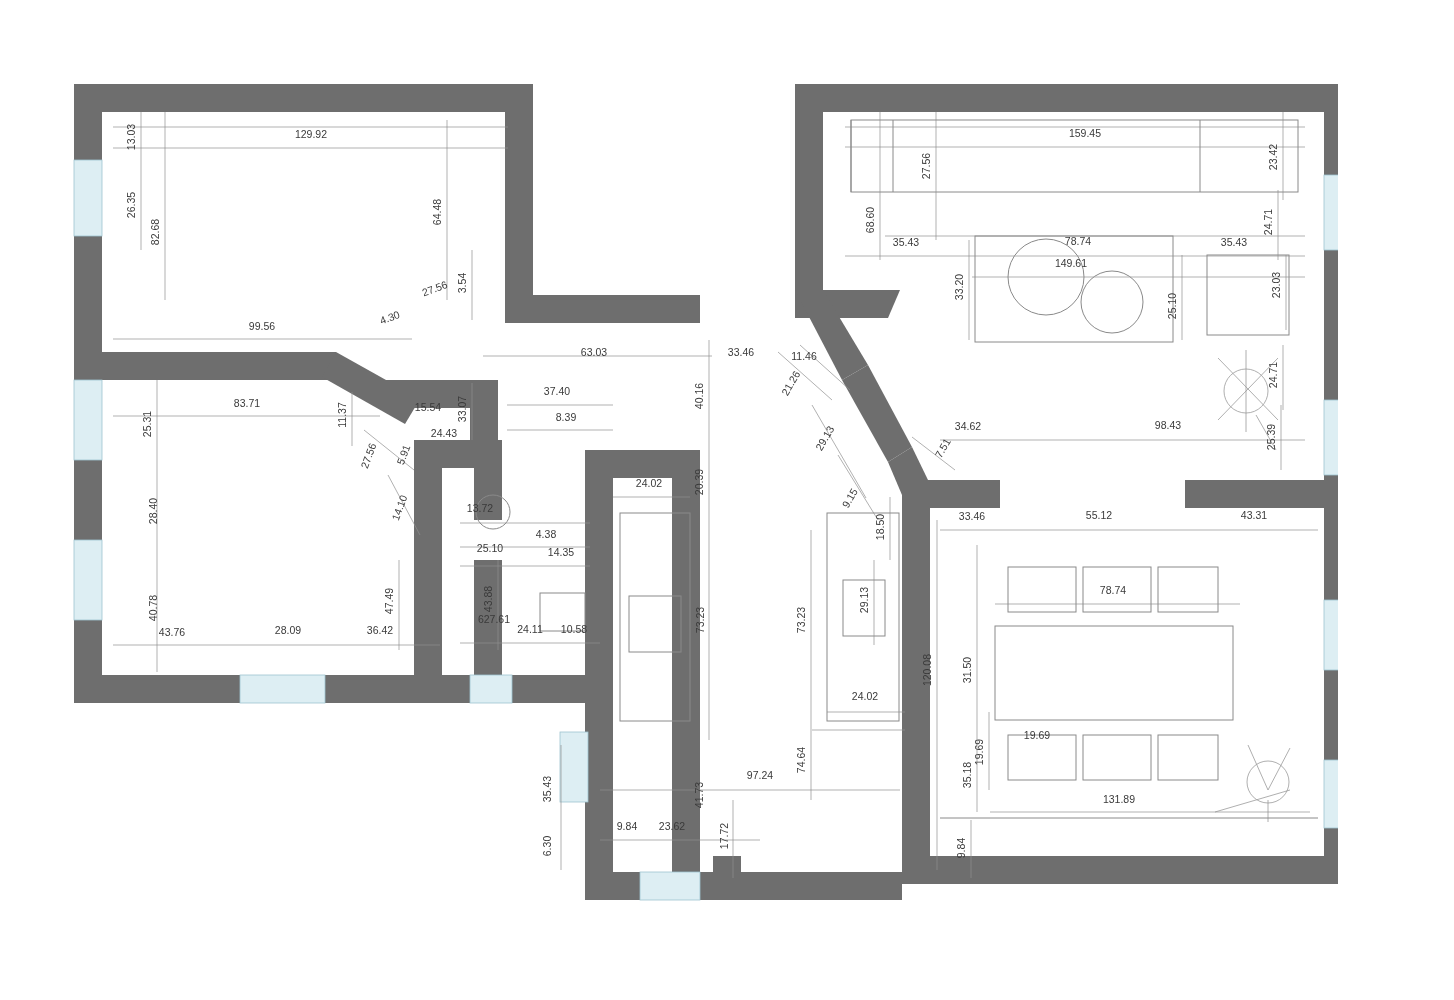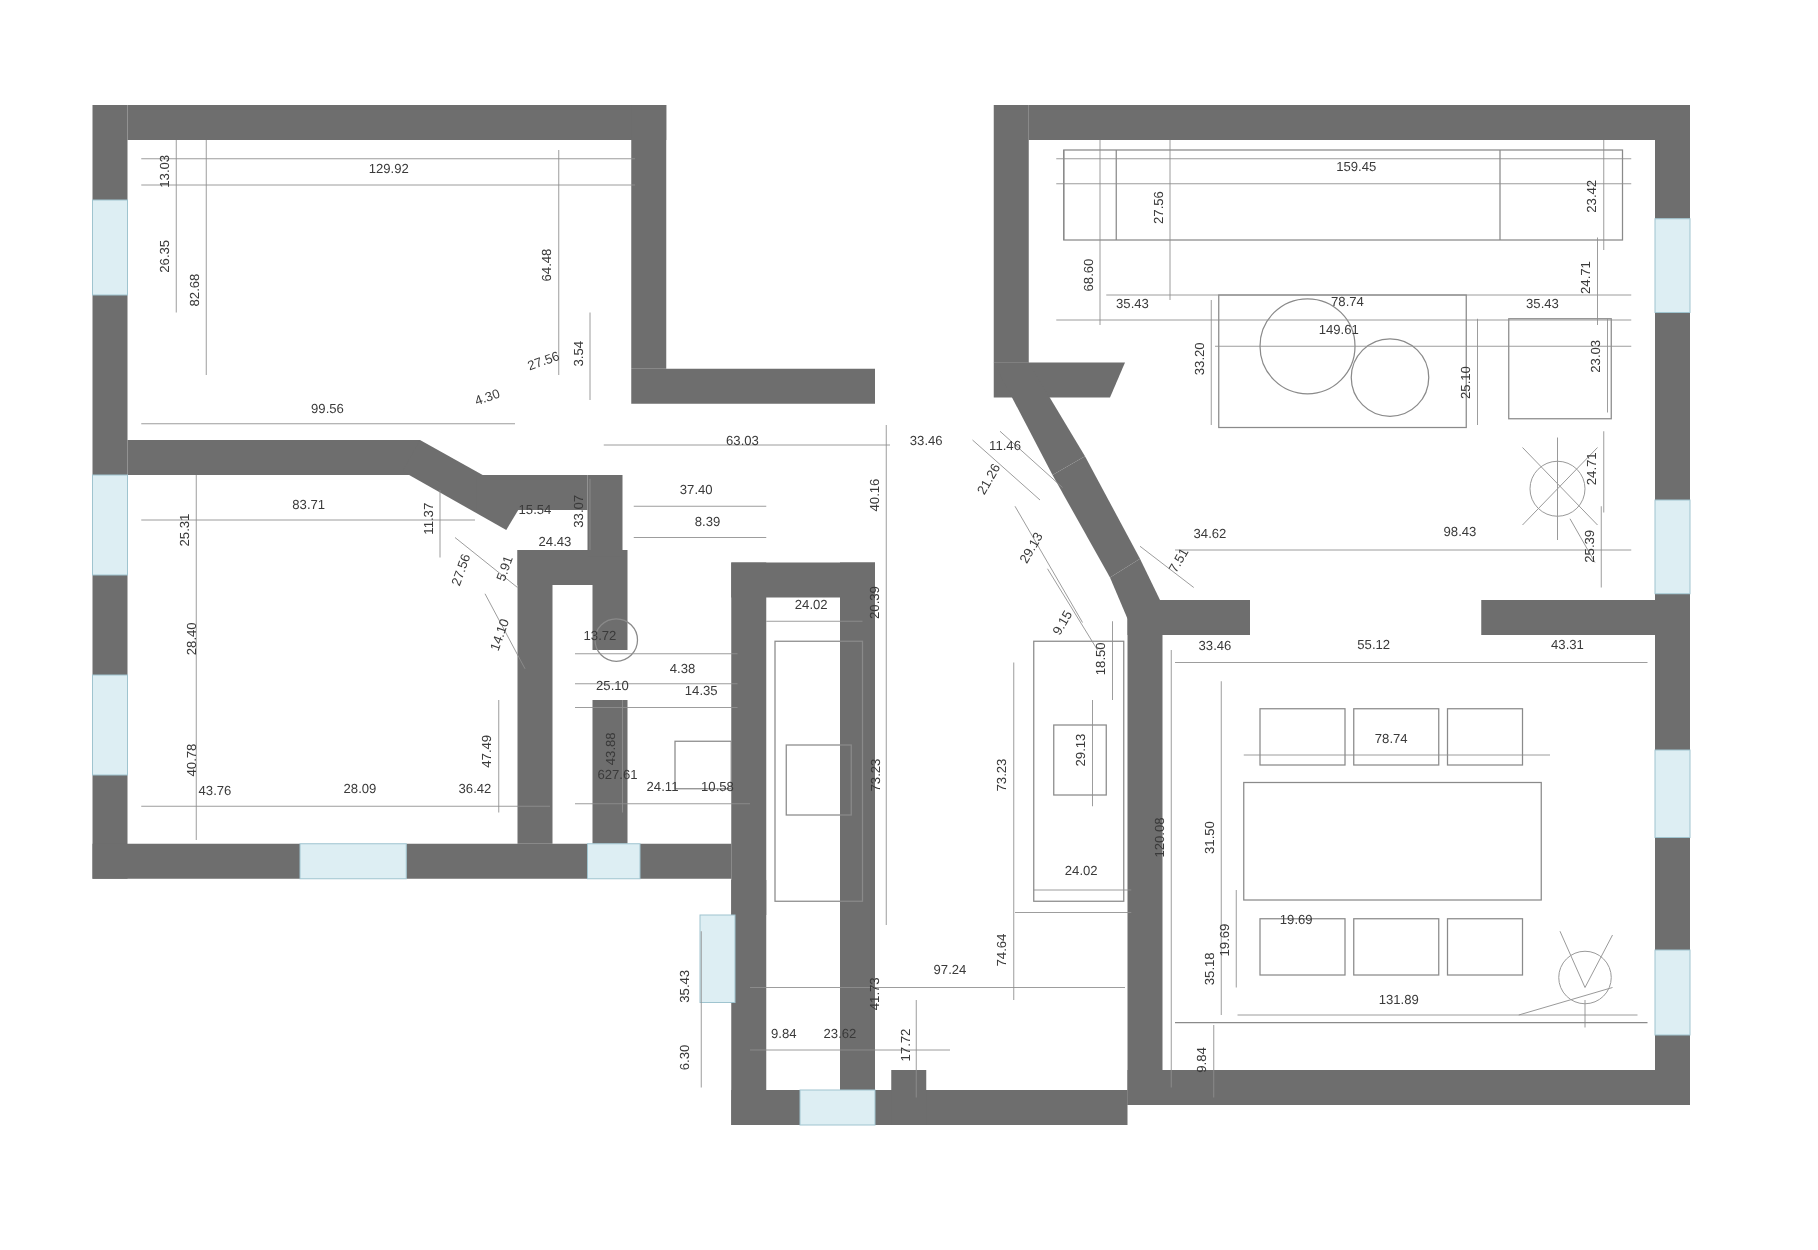--- a/index.html
+++ b/index.html
@@ -5,21 +5,21 @@
   html, body {
     margin: 0;
     padding: 0;
     background: #ffffff;
   }
   body {
     font-family: "Liberation Sans", sans-serif;
   }
   #stage {
     position: relative;
-    width: 1454px;
+    width: 1338px;
     height: 1000px;
     background: #ffffff;
     overflow: hidden;
   }
   svg#plan {
     position: absolute;
     left: 0;
     top: 0;
     width: 1454px;
     height: 1000px;

